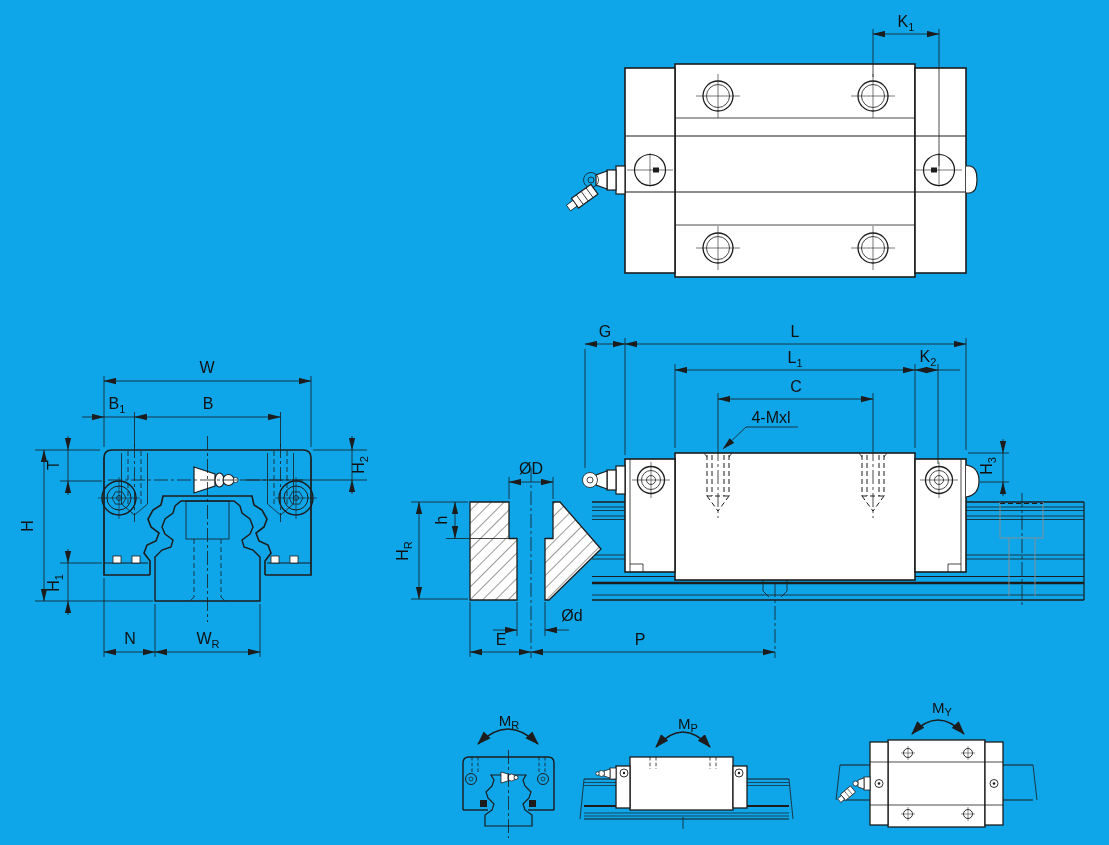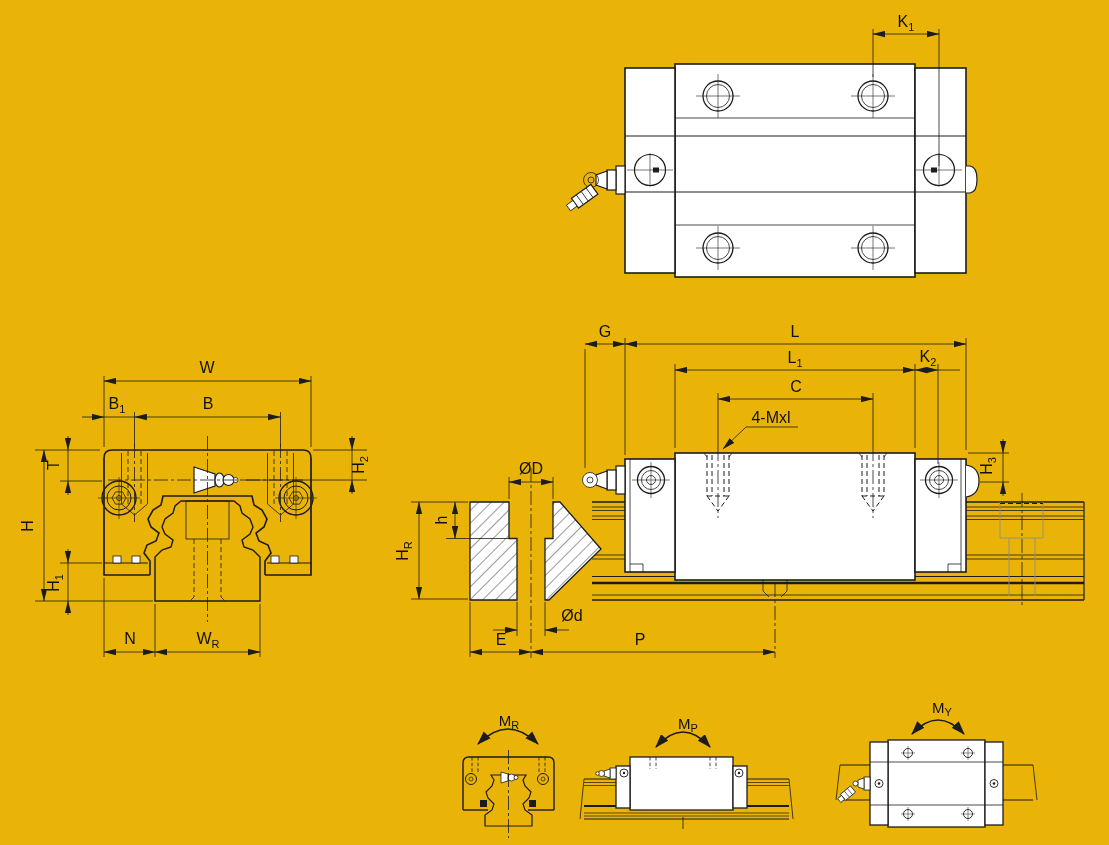--- a/index.html
+++ b/index.html
@@ -1,16 +1,16 @@
 <!DOCTYPE html>
 <html><head>
 <meta charset="utf-8">
 <style>
   html,body { margin:0; padding:0; background:#ffffff; }
-  .sheet { position:relative; width:1109px; height:845px; background:#eab308; overflow:hidden;
+  .sheet { position:relative; width:1109px; height:845px; background:#0ea5e9; overflow:hidden;
            font-family:"Liberation Sans", sans-serif; }
   svg { position:absolute; left:0; top:0; }
   .ln   { stroke:#1c1c1c; fill:none; }
   .fw   { fill:#ffffff; stroke:#1c1c1c; }
   .thin { stroke-width:0.8; }
   .med  { stroke-width:1.2; }
   .bold { stroke-width:1.6; }
   .dash { stroke-dasharray:5 3; }
   .mdash{ stroke-dasharray:3.5 2.2; }
   .cl   { stroke-dasharray:14 3 3 3; stroke-width:0.8; }

